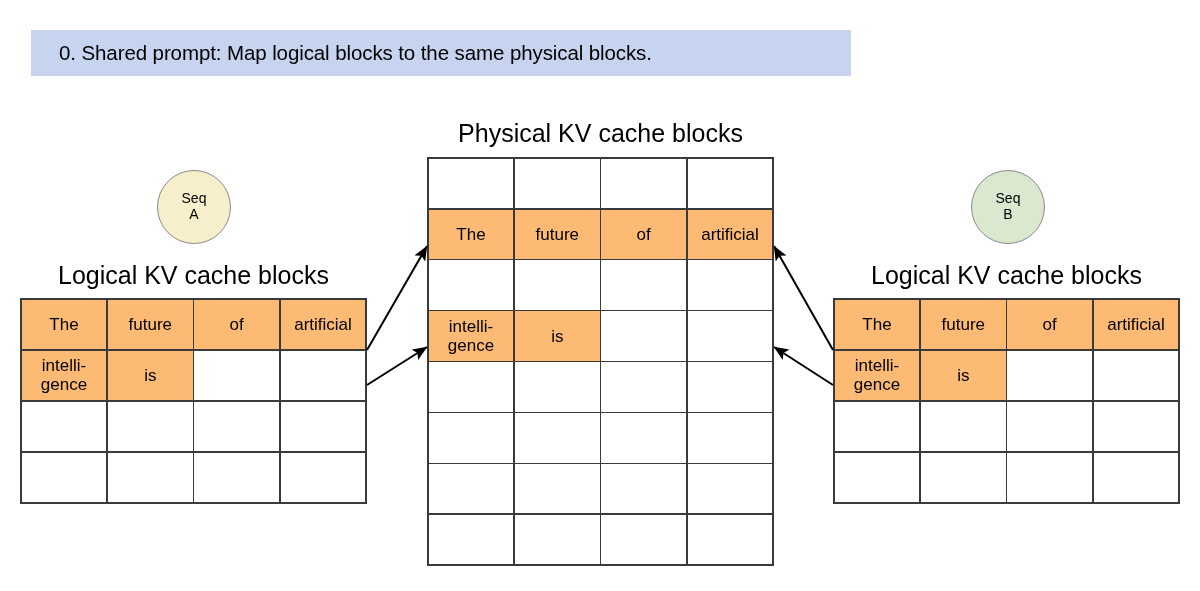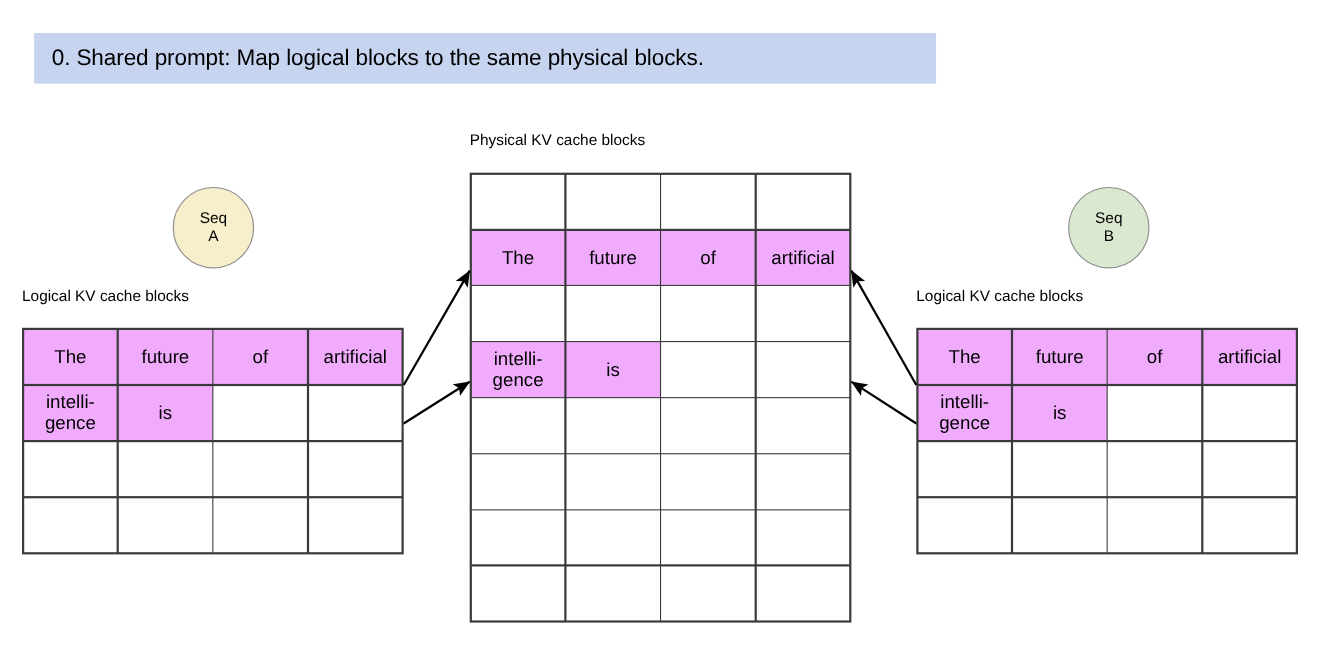--- a/index.html
+++ b/index.html
@@ -19,35 +19,36 @@
   
   #banner {
     position: absolute;
     left: 31px;
     top: 30px;
     width: 820px;
     height: 46px;
     background: #c7d4ef;
     display: flex;
     align-items: center;
-    padding-left: 16px;
+    padding-left: 28px;
     box-sizing: border-box;
   }
   #banner-text {
     font-size: 20.5px;
     line-height: 1.1;
     white-space: nowrap;
     letter-spacing: -0.1px;
   }
 
   
   .caption {
     position: absolute;
-    font-size: 14px;
+    font-size: 25px;
     white-space: nowrap;
+    text-align: center;
   }
   #caption-physical { left: 427px; top: 119px; width: 347px; }
   #caption-left     { left: 20px;  top: 261px; width: 347px; }
   #caption-right    { left: 833px; top: 261px; width: 347px; }
 
   
   .seq-badge {
     position: absolute;
     width: 74px;
     height: 74px;
@@ -87,21 +88,21 @@
     align-items: center;
     justify-content: center;
     text-align: center;
     font-size: 17px;
     line-height: 1.12;
     overflow: hidden;
     word-break: break-word;
     padding: 0 2px;
     box-sizing: border-box;
   }
-  .cell.filled { background: #f0abfc; }
+  .cell.filled { background: #fdba74; }
 
   
   #arrows {
     position: absolute;
     left: 0; top: 0;
     width: 1200px;
     height: 591px;
     pointer-events: none;
   }
 </style>

